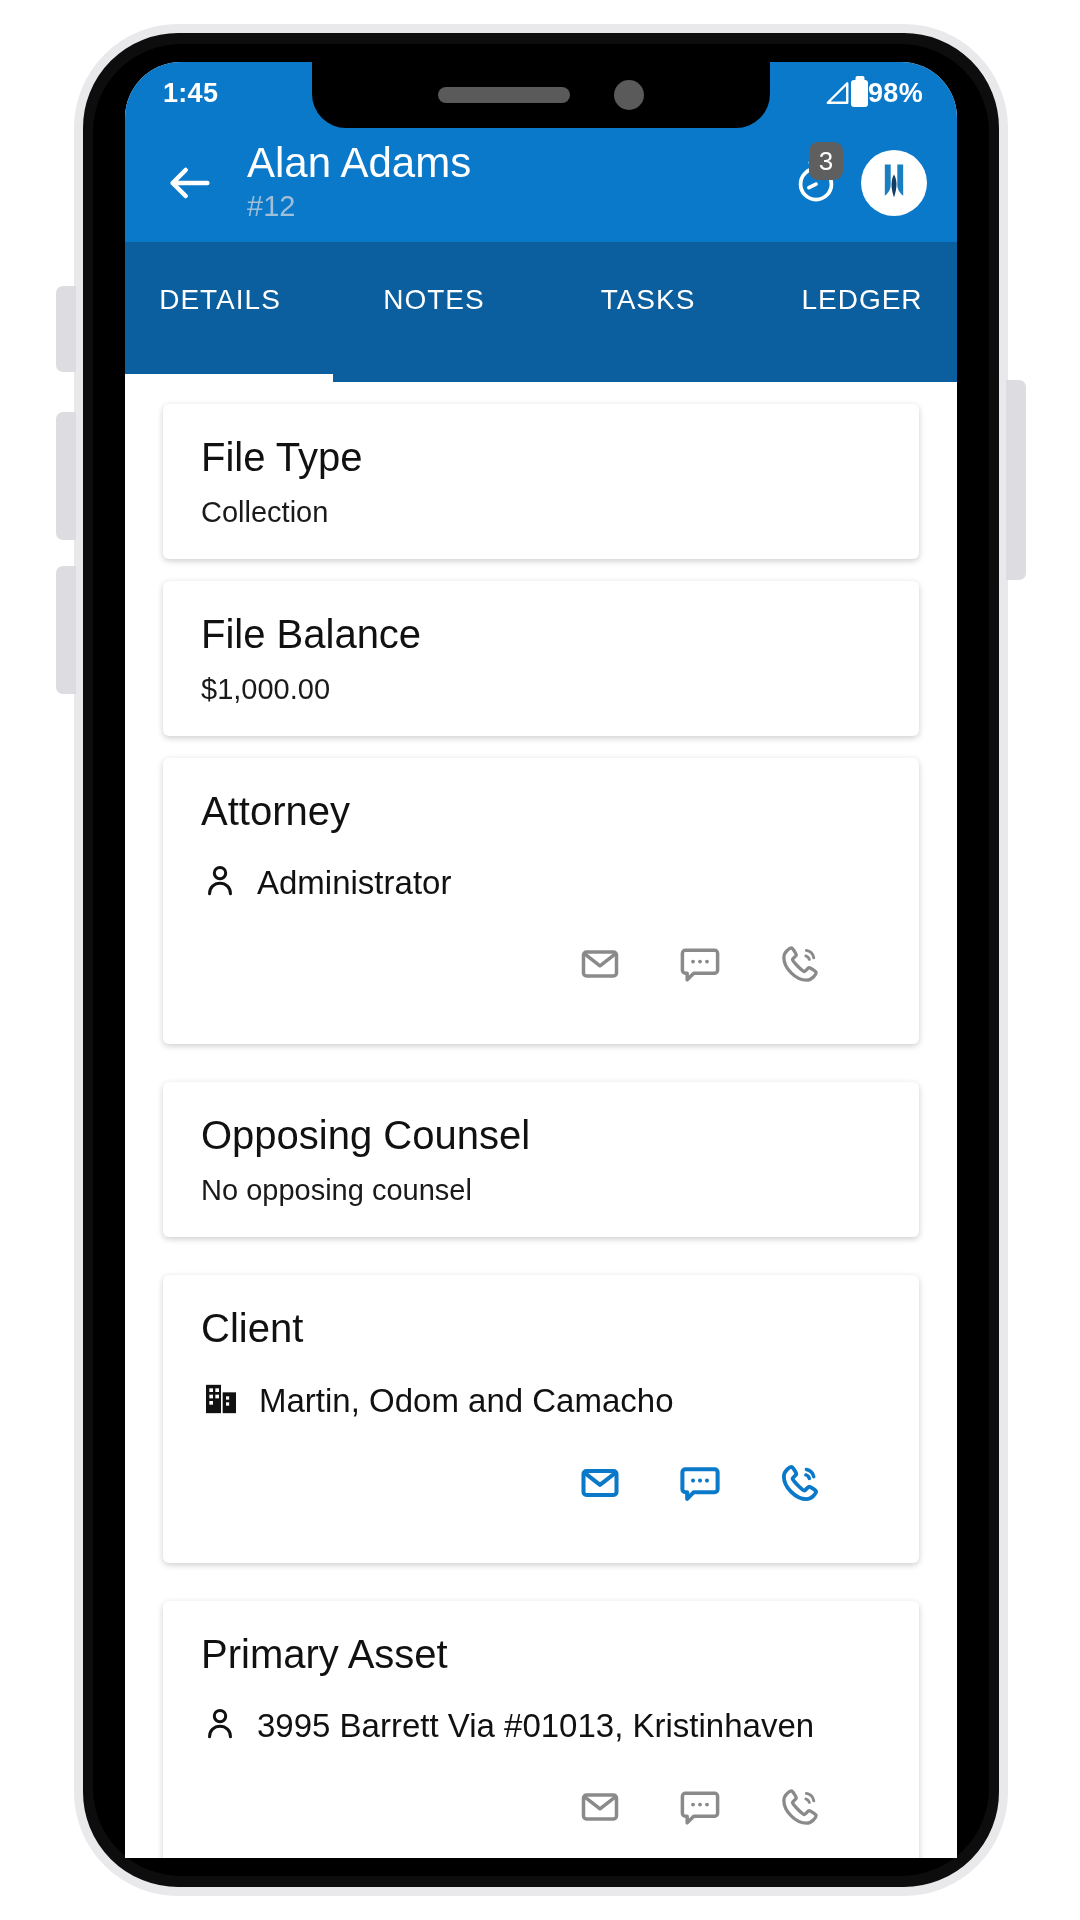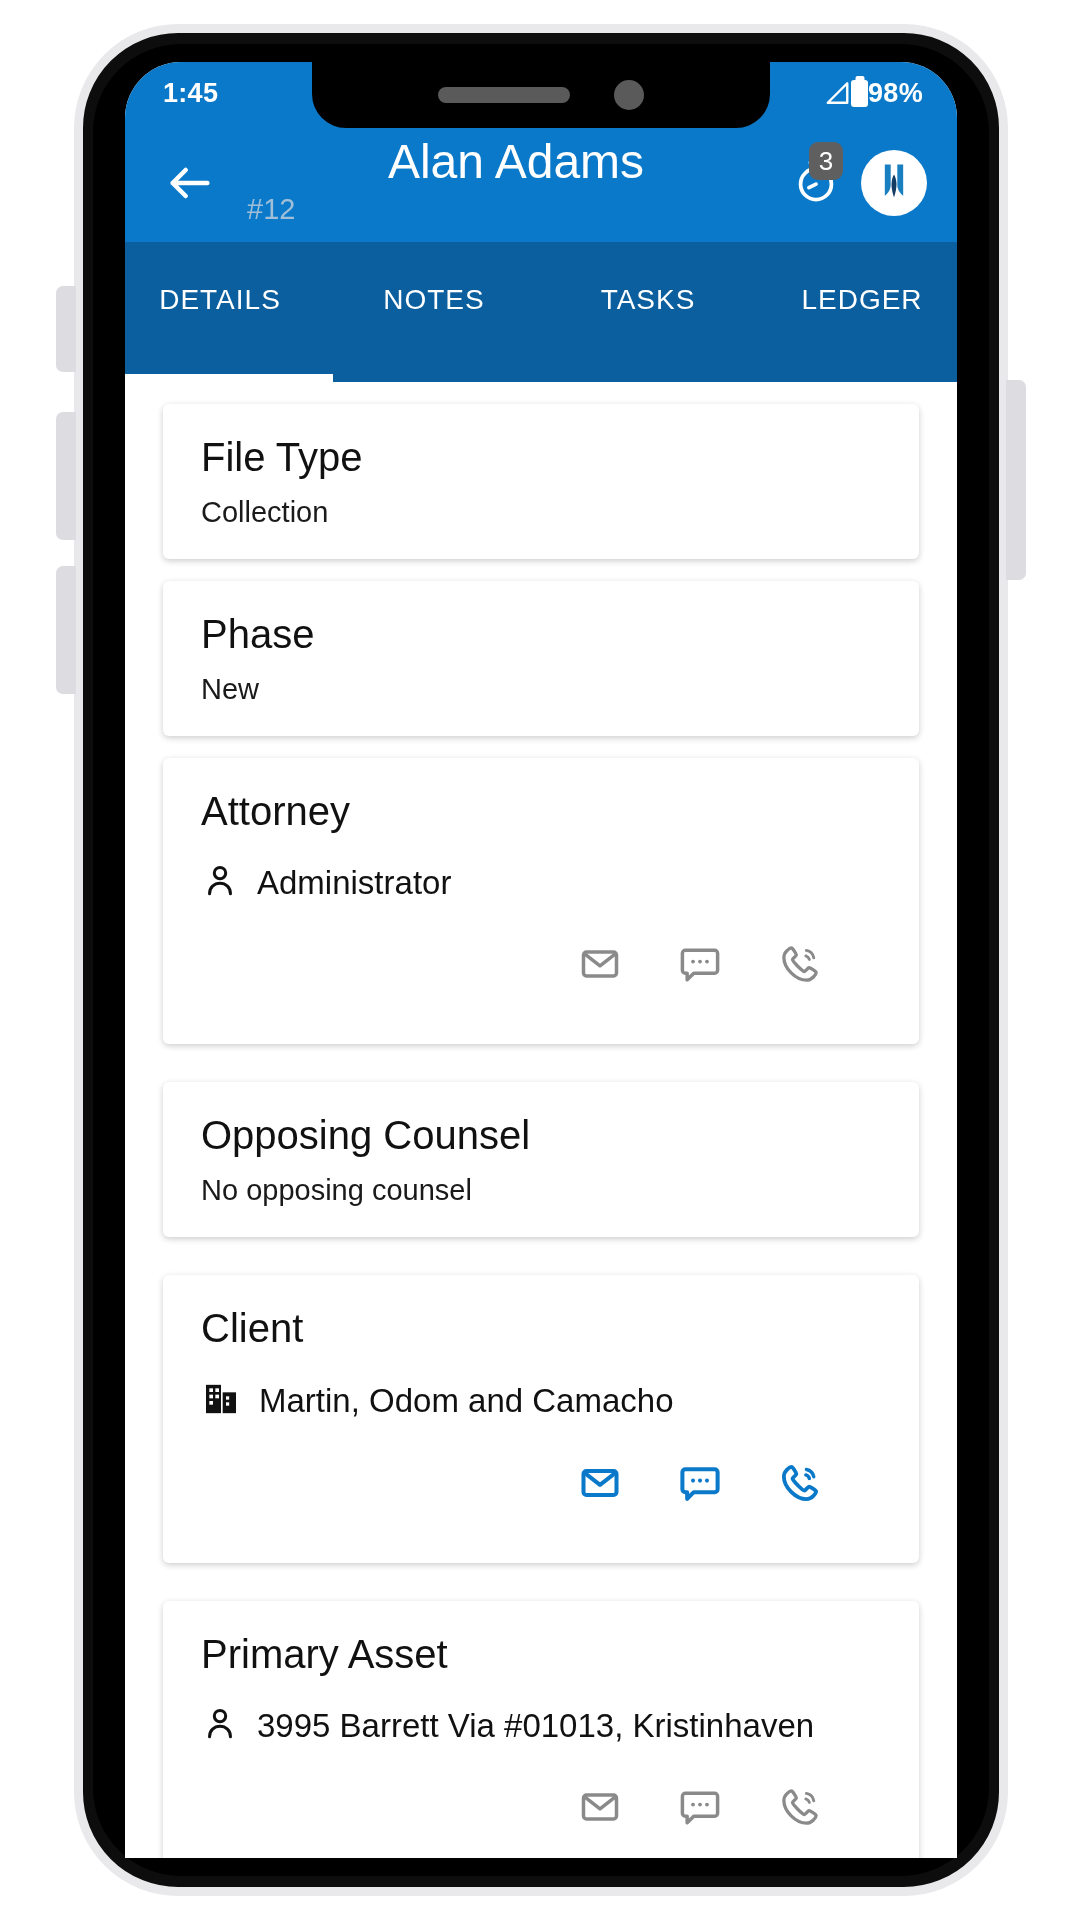--- a/index.html
+++ b/index.html
@@ -154,24 +154,23 @@
   .titlewrap {
     margin-left: 26px;
     display: flex;
     flex-direction: column;
     justify-content: center;
     flex: 1 1 auto;
     min-width: 0;
   }
   .app-title {
     color: #ffffff;
-    font-size: 48px;
+    font-size: 42px;
     line-height: 1.05;
     white-space: nowrap;
-    text-align: center;
   }
   .app-subtitle {
     color: #9fbfd8;
     font-size: 29px;
     line-height: 1.3;
     margin-top: 3px;
   }
   .appbar-actions {
     display: flex;
     align-items: center;
@@ -380,22 +379,22 @@
 
     <div class="content">
 
       <div class="card">
         <div class="card-title">File Type</div>
         <div class="card-sub">Collection</div>
       </div>
 
       <div class="row-2">
         <div class="card">
-          <div class="card-title">Phase</div>
-          <div class="card-sub">New</div>
+          <div class="card-title">File Balance</div>
+          <div class="card-sub">$1,000.00</div>
         </div>
       </div>
 
       <div class="card tall-pad">
         <div class="card-title">Attorney</div>
         <div class="person-row">
           <span>
             <svg width="38" height="38" viewBox="0 0 24 24">
               <circle cx="12" cy="7" r="3.6" fill="none" stroke="#111111" stroke-width="1.9"></circle>
               <path d="M5.4 20 C5.4 16.1 8.3 13.4 12 13.4 C15.7 13.4 18.6 16.1 18.6 20" fill="none" stroke="#111111" stroke-width="1.9" stroke-linecap="round"></path>

